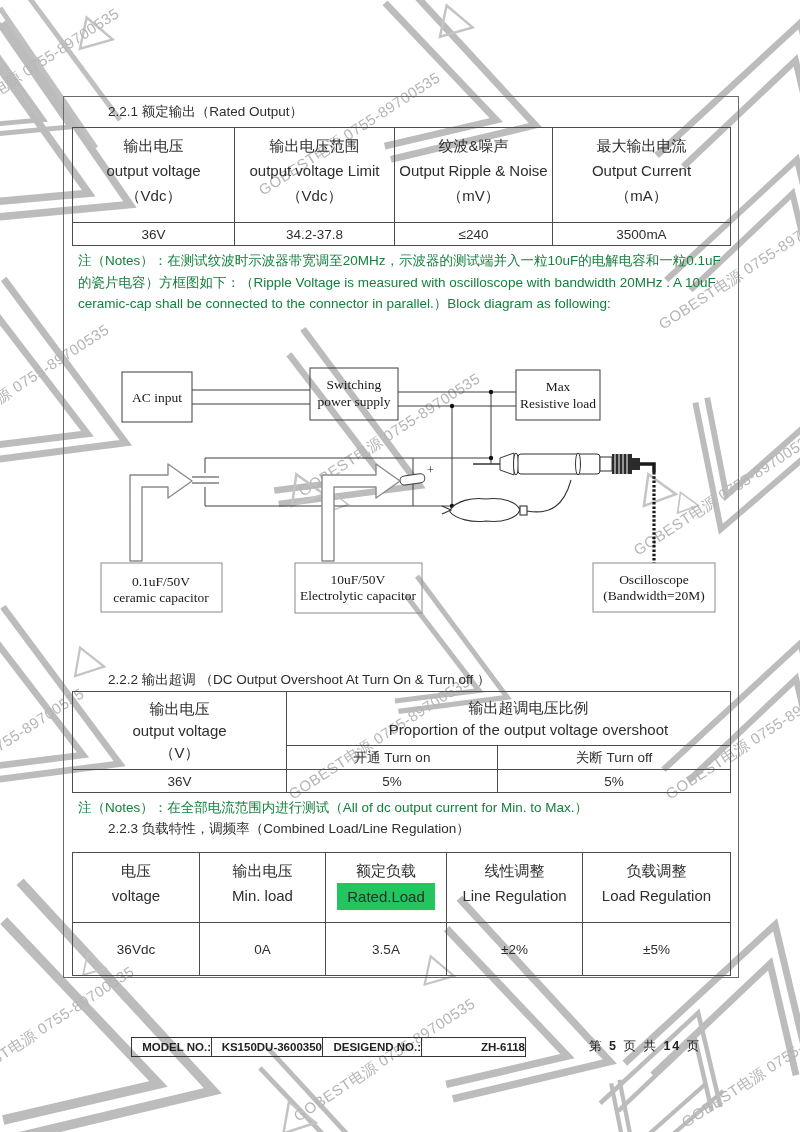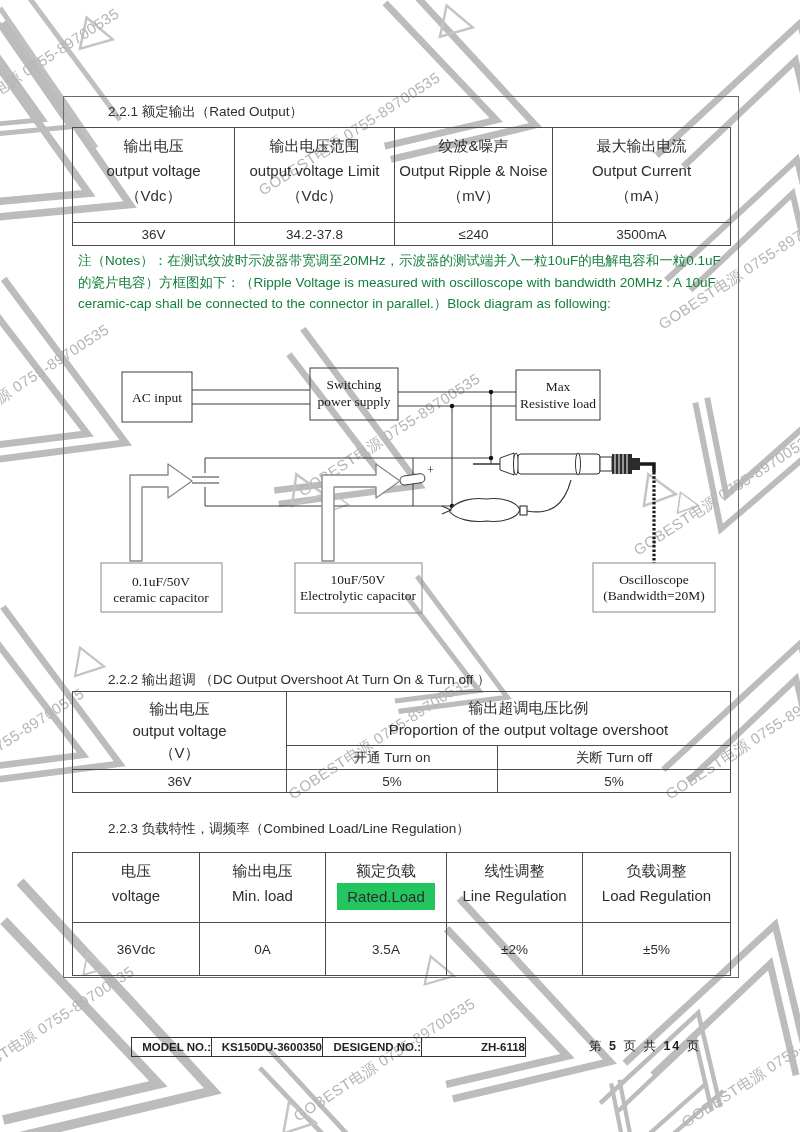--- a/index.html
+++ b/index.html
@@ -264,20 +264,21 @@
       <td class="val">关断  Turn off</td>
     </tr>
     <tr style="height:23px;">
       <td class="val">36V</td>
       <td class="val">5%</td>
       <td class="val">5%</td>
     </tr>
   </tbody>
     </table>
 
+  <div class="abs notes" style="left:78px;top:797px;width:652px;">注（Notes）：在全部电流范围内进行测试（All of dc output current for Min. to Max.）</div>
 
   <div class="abs heading" style="left:108px;top:820px;">2.2.3 负载特性，调频率（Combined Load/Line Regulation）</div>
 
   <table class="spec abs" style="left:72px;top:852px;width:658px;">
     <colgroup>
         <col style="width:127px">
         <col style="width:126px">
         <col style="width:121px">
         <col style="width:136px">
         <col style="width:148px">

